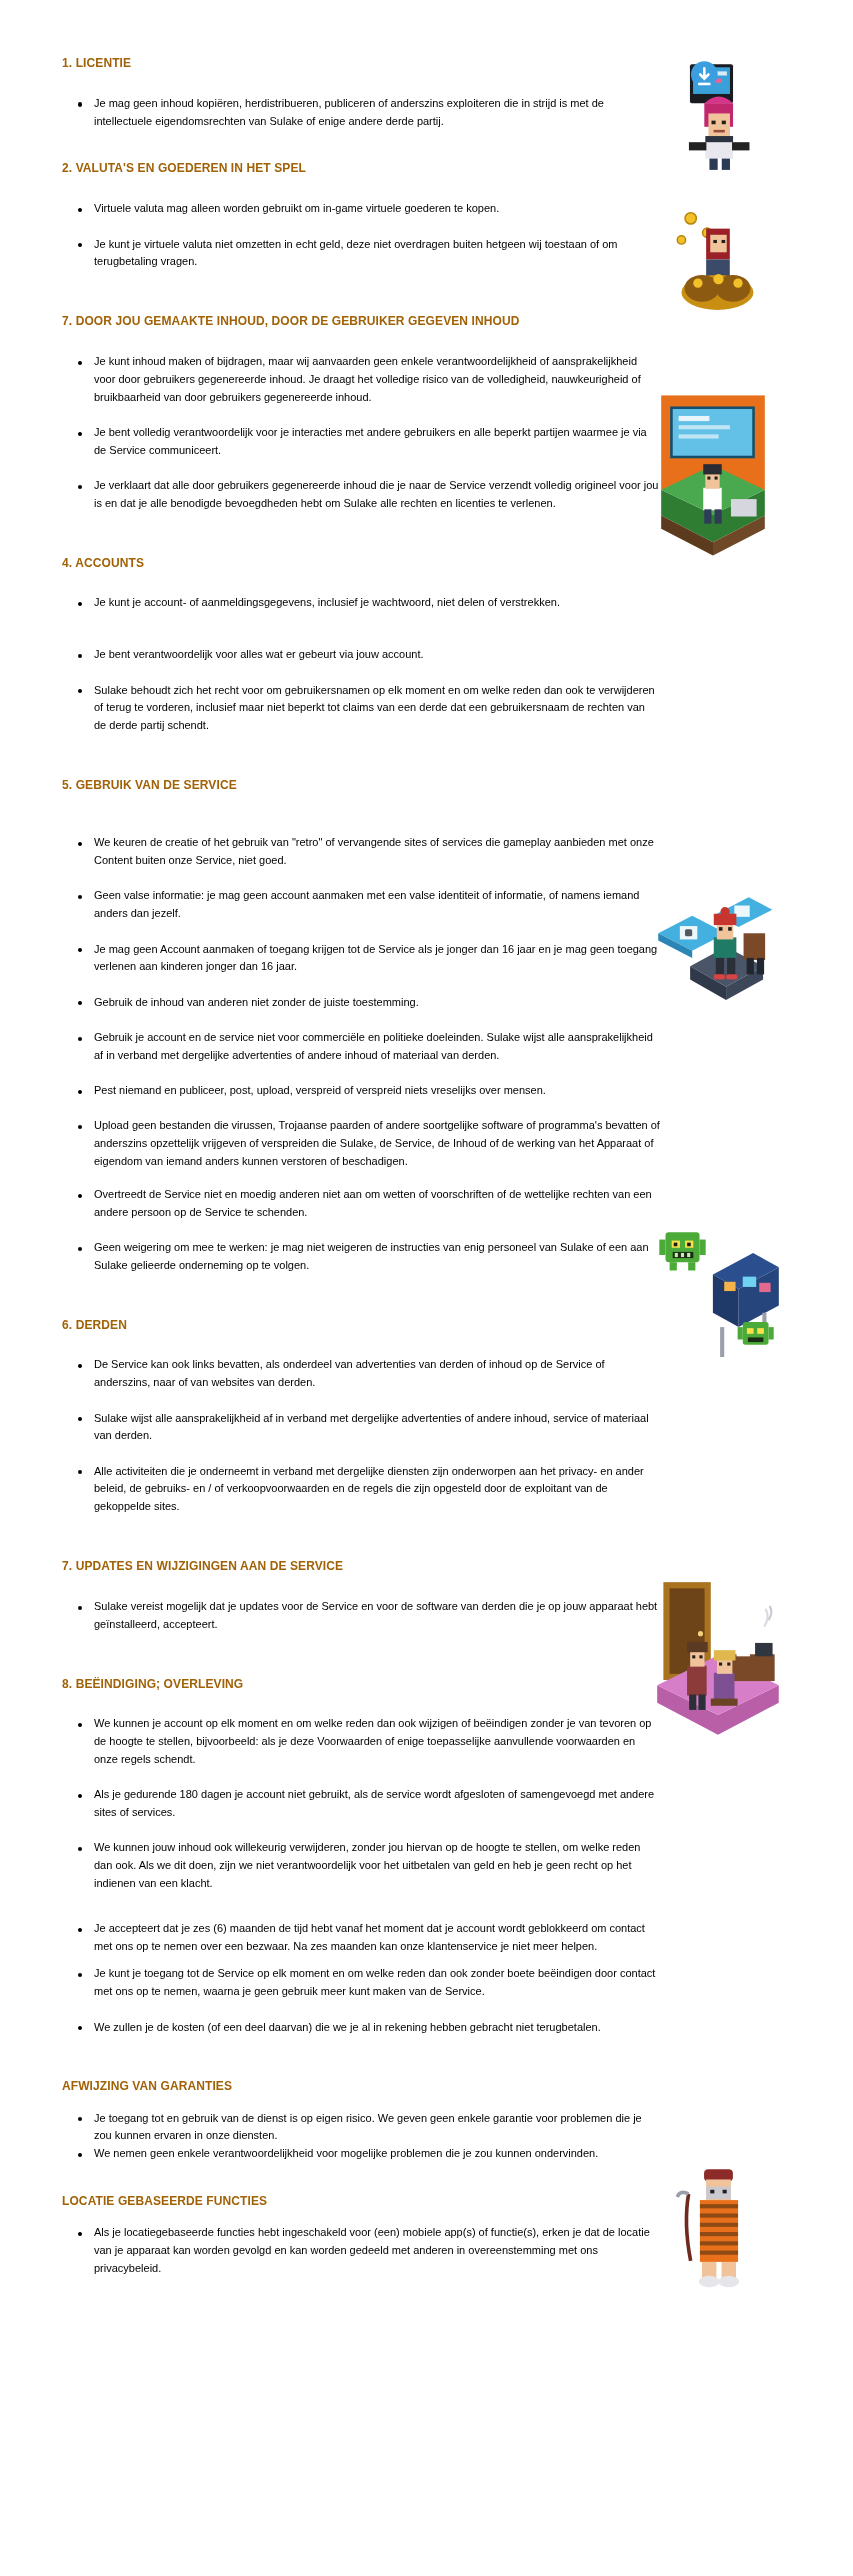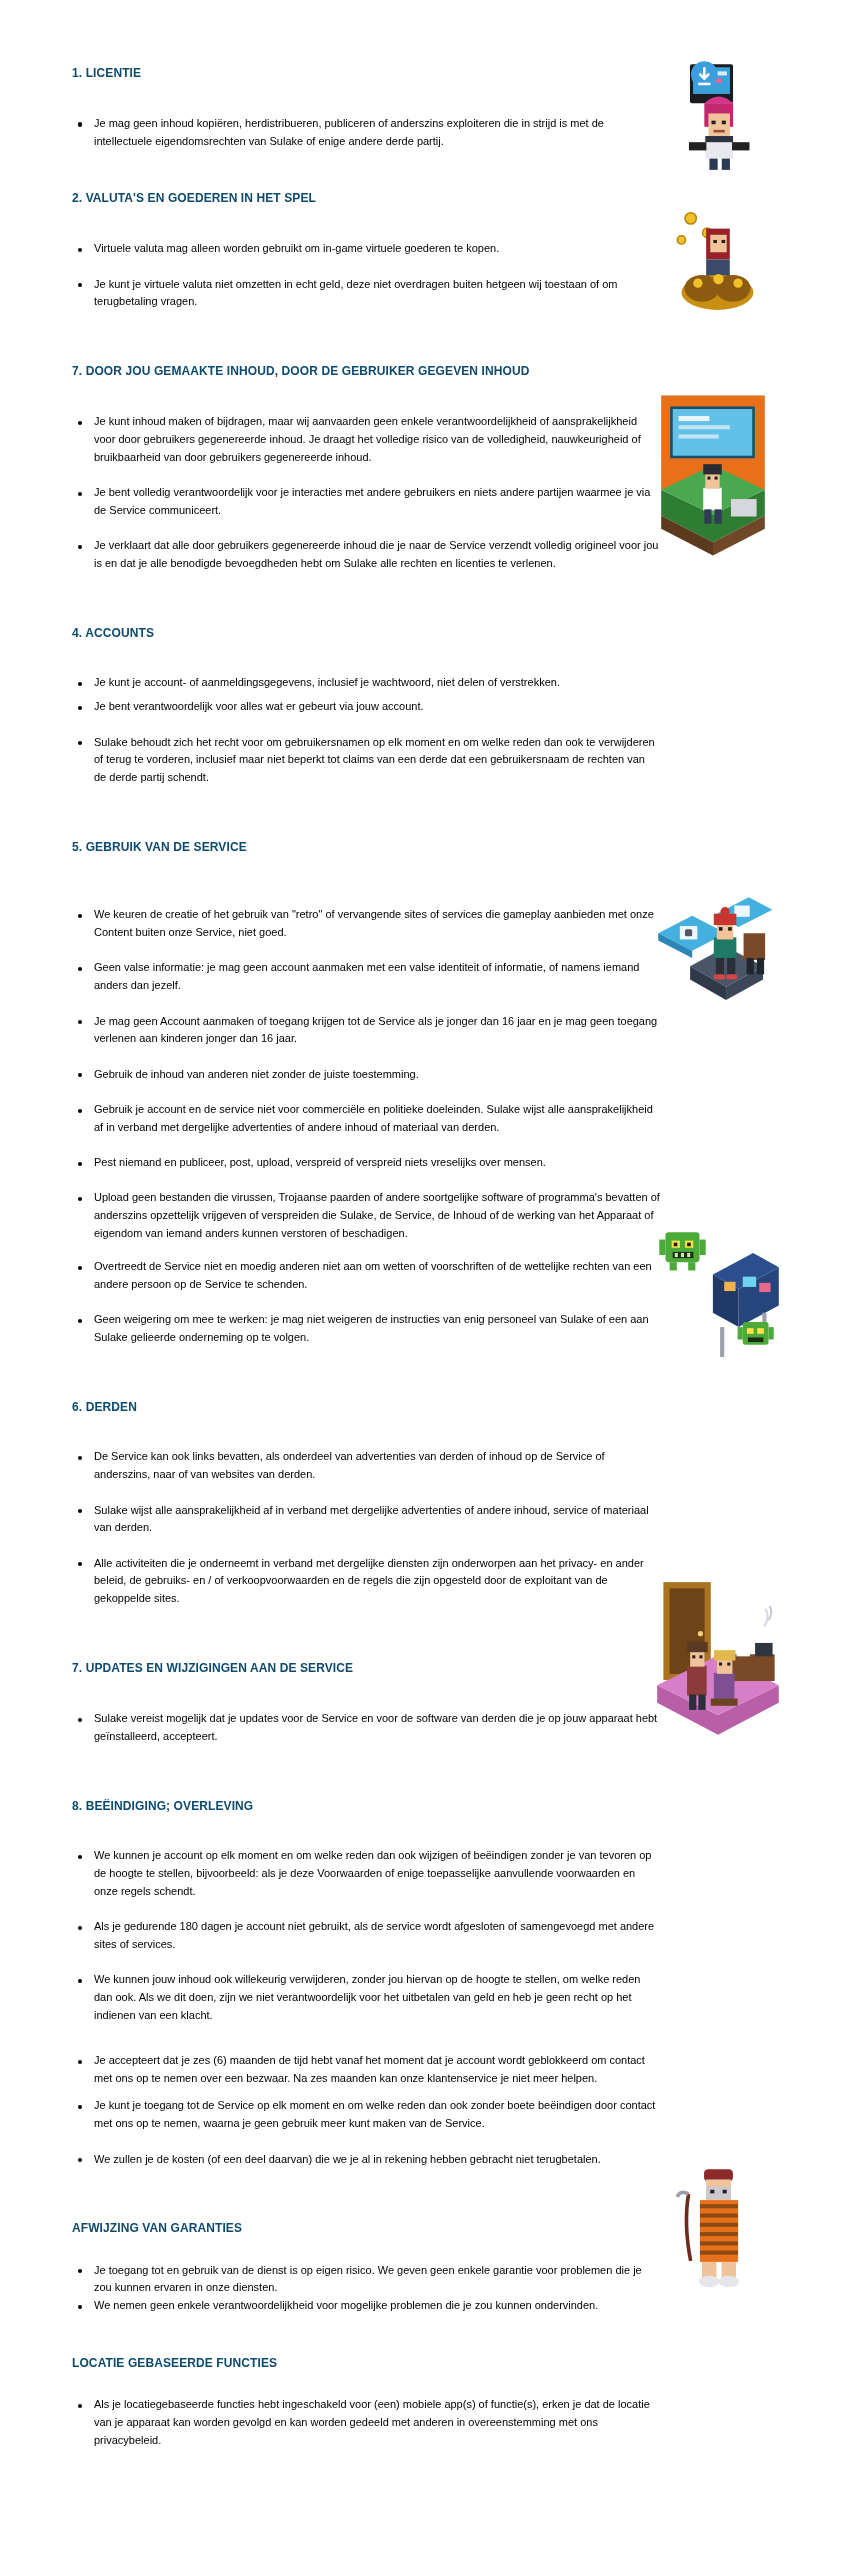--- a/index.html
+++ b/index.html
@@ -30,22 +30,22 @@
   }
 
   
   .section {
     position: relative;
   }
   .section-heading {
     font-size: 12px;
     font-weight: bold;
     letter-spacing: 0.1px;
-    color: #0c4a6e;
-    margin: 10px;
+    color: #a16207;
+    margin: 0;
     padding: 0;
     line-height: 1.15;
   }
 
   
   ul.bullets {
     list-style: none;
     margin: 0;
     padding: 0;
   }
@@ -300,33 +300,33 @@
       </ul>
     </section>
 
     <div class="gap-xl"></div>
 
     <section class="section">
       <h2 class="section-heading">7. DOOR JOU GEMAAKTE INHOUD, DOOR DE GEBRUIKER GEGEVEN INHOUD</h2>
       <div class="gap-m"></div>
       <ul class="bullets">
         <li>Je kunt inhoud maken of bijdragen, maar wij aanvaarden geen enkele verantwoordelijkheid of aansprakelijkheid voor door gebruikers gegenereerde inhoud. Je draagt het volledige risico van de volledigheid, nauwkeurigheid of bruikbaarheid van door gebruikers gegenereerde inhoud.</li>
-        <li style="margin-top:17.5px">Je bent volledig verantwoordelijk voor je interacties met andere gebruikers en niets andere partijen waarmee je via de Service communiceert.</li>
+        <li style="margin-top:17.5px">Je bent volledig verantwoordelijk voor je interacties met andere gebruikers en alle beperkt partijen waarmee je via de Service communiceert.</li>
         <li style="margin-top:17.5px">Je verklaart dat alle door gebruikers gegenereerde inhoud die je naar de Service verzendt volledig origineel voor jou is en dat je alle benodigde bevoegdheden hebt om Sulake alle rechten en licenties te verlenen.</li>
       </ul>
     </section>
 
     <div class="gap-xl"></div>
 
     <section class="section">
       <h2 class="section-heading">4. ACCOUNTS</h2>
       <div class="gap-m"></div>
       <ul class="bullets">
         <li>Je kunt je account- of aanmeldingsgegevens, inclusief je wachtwoord, niet delen of verstrekken.</li>
-        <li style="margin-top:6px">Je bent verantwoordelijk voor alles wat er gebeurt via jouw account.</li>
+        <li style="margin-top:34px">Je bent verantwoordelijk voor alles wat er gebeurt via jouw account.</li>
         <li style="margin-top:17.5px">Sulake behoudt zich het recht voor om gebruikersnamen op elk moment en om welke reden dan ook te verwijderen of terug te vorderen, inclusief maar niet beperkt tot claims van een derde dat een gebruikersnaam de rechten van de derde partij schendt.</li>
       </ul>
     </section>
 
     <div class="gap-xl"></div>
 
     <section class="section">
       <h2 class="section-heading">5. GEBRUIK VAN DE SERVICE</h2>
       <div class="gap-m"></div>
       <ul class="bullets">

